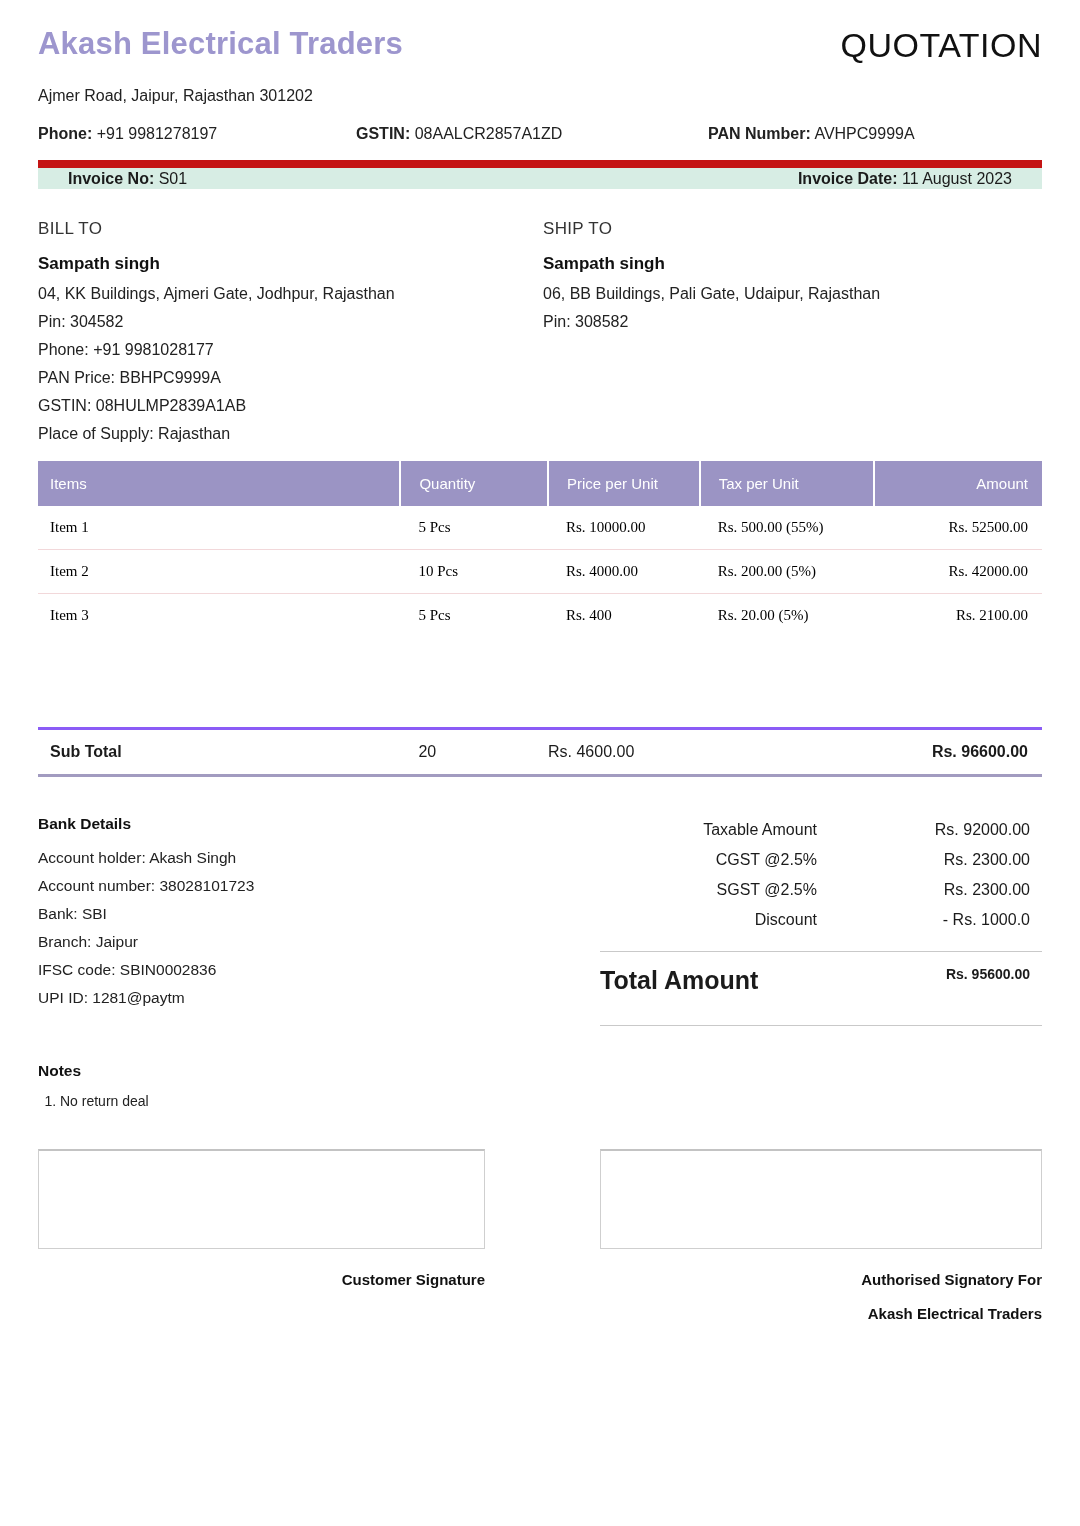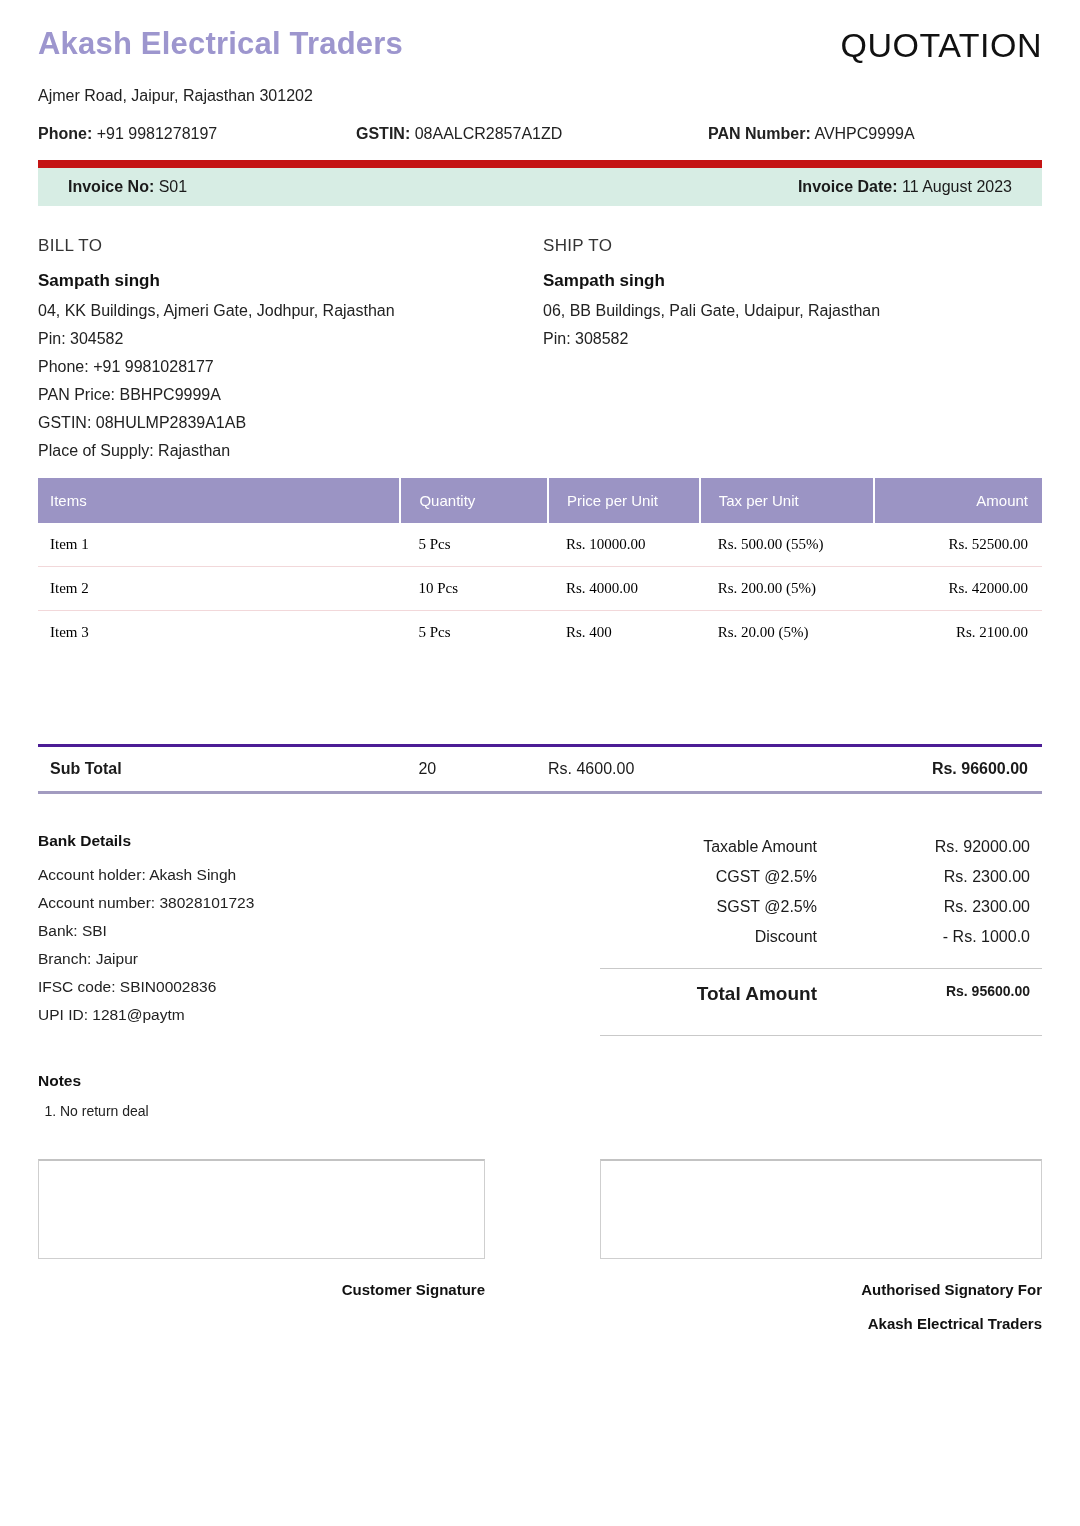--- a/index.html
+++ b/index.html
@@ -19,21 +19,21 @@
   .doc-type { font-size: 34px; font-weight: 400; color: #111; letter-spacing: 0.5px; }
   .company-address { margin-top: 22px; font-size: 16px; color: #222; }
   .company-meta { margin-top: 20px; display: flex; font-size: 16px; color: #222; gap: 39px; }
   .meta-phone { width: 279px; }
   .meta-gstin { width: 313px; }
   .meta-label { font-weight: bold; }
   .meta-value { font-weight: normal; }
 
   .red-bar { margin-top: 17px; height: 8px; background: #C41414; }
   .invoice-bar {
-    height: 38px; background: #D7EDE4;
+    height: 21px; background: #D7EDE4;
     display: flex; justify-content: space-between; align-items: center;
     padding: 0 30px; font-size: 16px; color: #1b1b1b;
   }
   .bar-label { font-weight: bold; }
 
   
   .parties { display: flex; margin-top: 30px; }
   .party-left { width: 505px; }
   .party-right { flex: 1; }
   .party-heading { font-size: 17px; color: #333; letter-spacing: 0.3px; }
@@ -59,40 +59,40 @@
     border-bottom: 1px solid #F2D8DA; vertical-align: middle; font-family: Liberation Serif, serif;
   }
   .items-table tbody td:first-child { padding-left: 12px; }
   .items-table tbody td.num { text-align: right; padding-right: 14px; padding-left: 0; }
   .items-table tbody tr:last-child td { border-bottom: none; }
 
   
   .subtotal-row {
     margin-top: 90px;
     display: flex; align-items: center;
-    border-top: 3px solid #4c1d95; border-bottom: 3px solid #A29BC0;
+    border-top: 3px solid #8b5cf6; border-bottom: 3px solid #A29BC0;
     padding: 13px 0; font-size: 16px;
   }
   .st-label { width: 36.1%; padding-left: 12px; font-weight: bold; }
   .st-qty { width: 14.7%; padding-left: 18px; }
   .st-tax { width: 32.5%; text-align: left; padding-right: 60px; }
   .st-amount { width: 16.7%; text-align: right; padding-right: 14px; font-weight: bold; }
 
   
   .totals-section { display: flex; justify-content: space-between; margin-top: 38px; }
   .bank-details { width: 505px; font-size: 15.5px; color: #222; }
   .bank-heading { font-weight: bold; font-size: 15.5px; color: #111; margin-bottom: 15px; }
   .bank-line { margin-top: 9px; line-height: 19px; }
   .summary { width: 442px; font-size: 16px; color: #1b1b1b; }
   .summary-row { display: grid; grid-template-columns: 1fr 225px; line-height: 30px; }
   .summary-row .s-label { text-align: right; }
   .summary-row .s-value { text-align: right; padding-right: 12px; }
   .summary-divider { border: none; border-top: 1px solid #c9c9c9; margin: 16px 0 0 0; }
   .summary-total { display: grid; grid-template-columns: 1fr 225px; padding: 14px 0; }
-  .summary-total .s-label { text-align: right; font-weight: bold; font-size: 19px; }
+  .summary-total .s-label { text-align: left; font-weight: bold; font-size: 25px; }
   .summary-total .s-value { text-align: right; padding-right: 12px; font-weight: bold; font-size: 14px; }
 
   
   .notes-block { margin-top: 36px; }
   .block-heading { font-size: 15.5px; font-weight: bold; color: #111; }
   .block-list { margin-top: 14px; padding-left: 22px; font-size: 14px; color: #222; }
   .block-list li { margin-top: 8px; line-height: 15px; }
   .terms-block { margin-top: 40px; }
 
   

